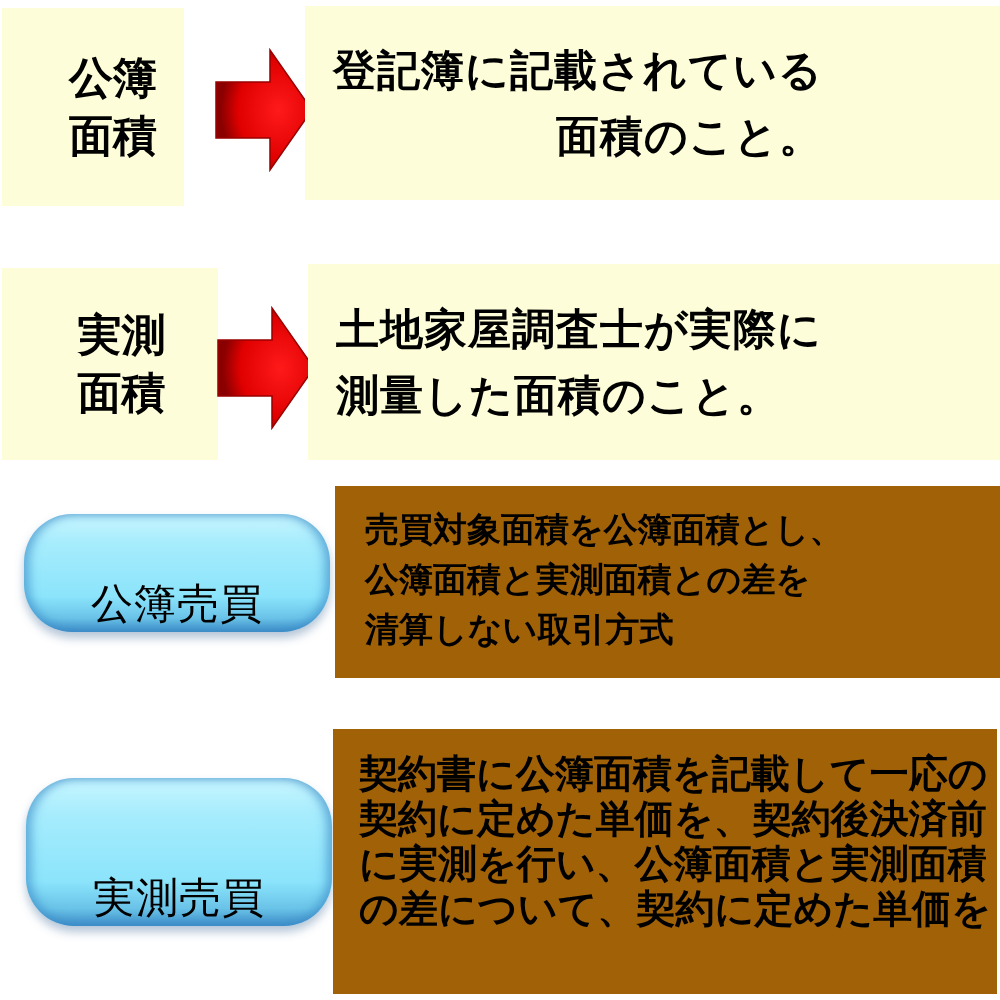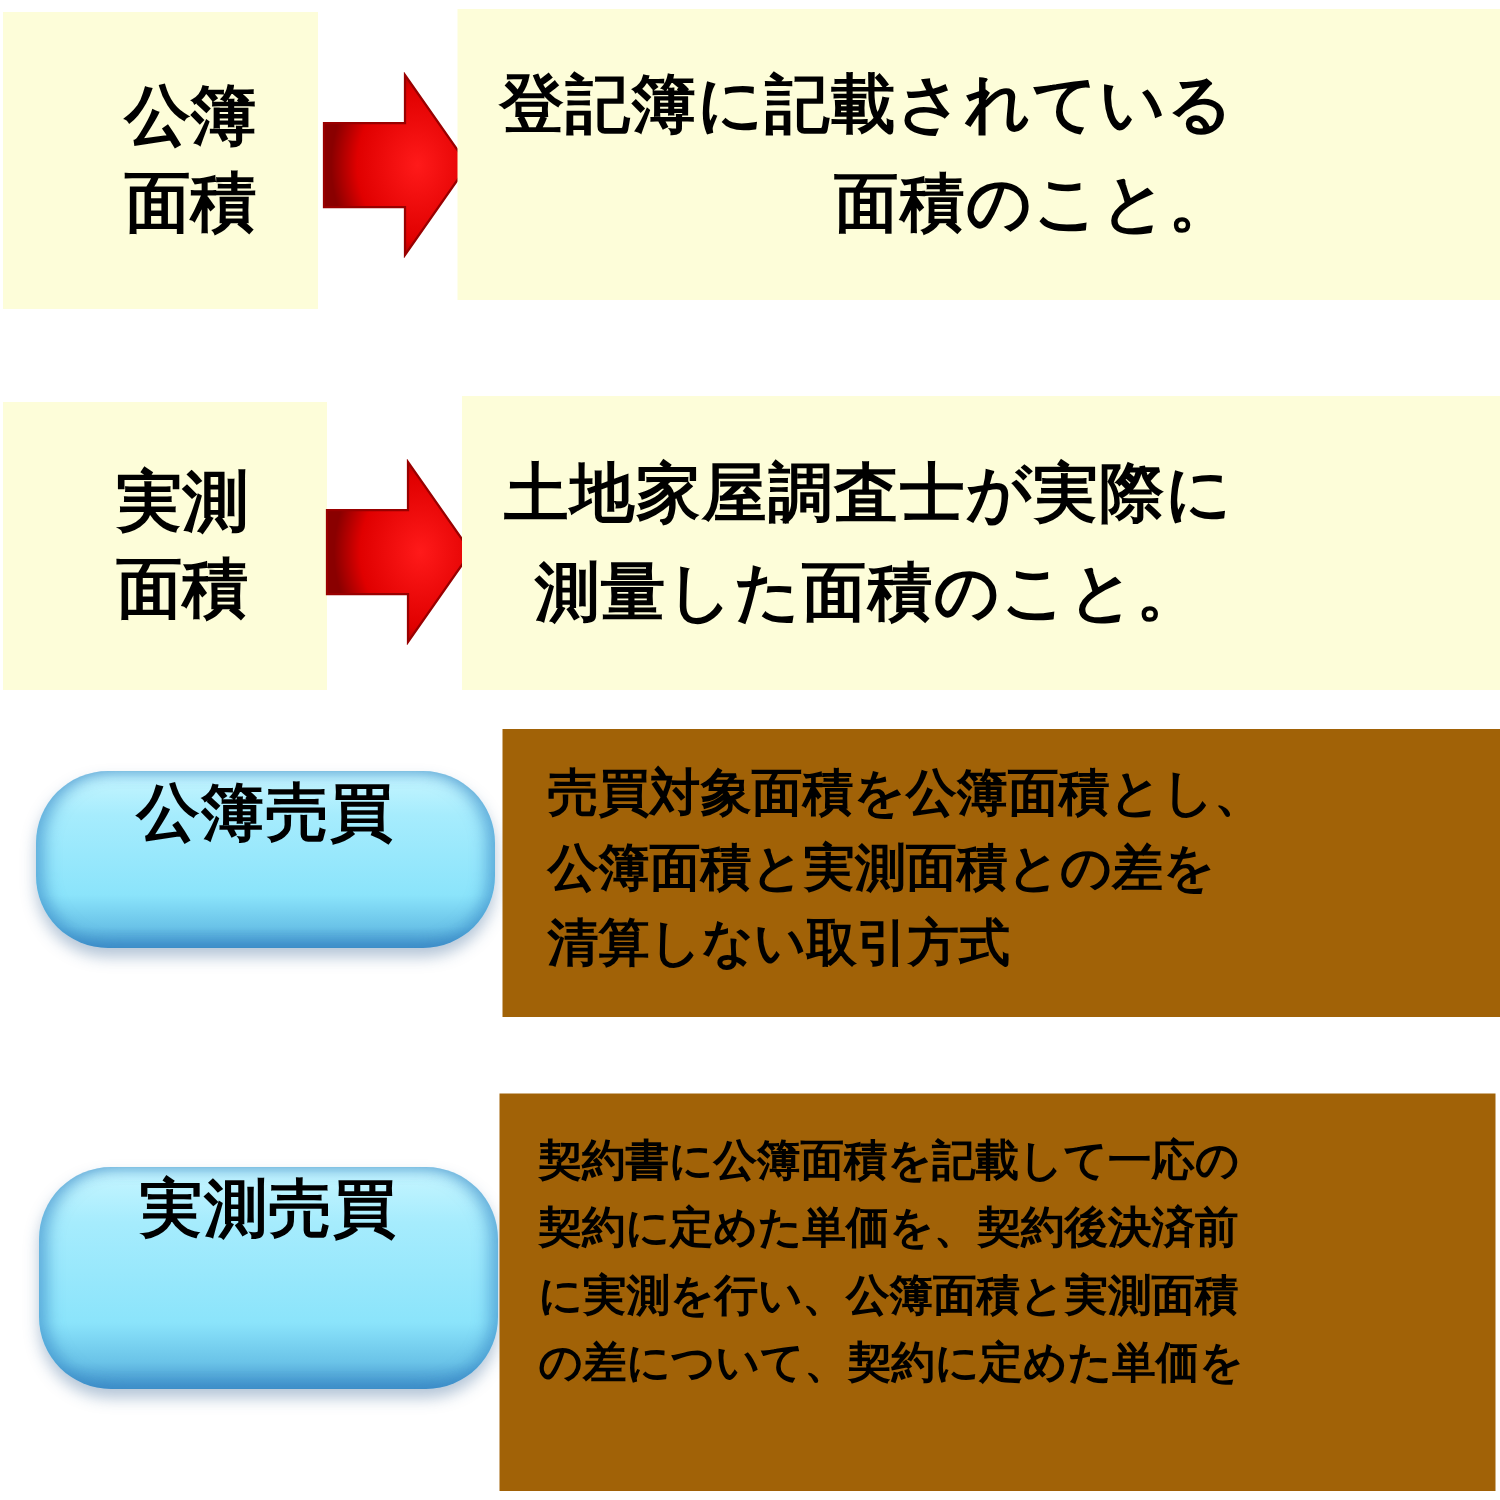--- a/index.html
+++ b/index.html
@@ -10,27 +10,27 @@
   .cyan { background:#a16207; }
   .term { display:flex; align-items:center; justify-content:center; text-align:center;
           font-size:44px; line-height:58px; font-weight:bold; }
   .def { display:flex; align-items:center; padding-left:28px; font-size:43px; line-height:66px; font-weight:bold; letter-spacing:1px; }
   .desc { padding-left:30px; font-weight:bold; }
   .line { display:block; white-space:nowrap; }
   .arrow { position:absolute; width:100px; height:124px; }
   .pill { position:absolute; border-radius:48px;
           background:linear-gradient(#c8f6ff 0%, #a6ecfd 25%, #8be4fb 70%, #6ac3e8 88%, #3f8fc9 100%);
           box-shadow: 0 6px 10px rgba(40,90,140,0.35), inset 6px 0 10px rgba(60,140,200,0.6), inset -6px 0 10px rgba(60,140,200,0.6);
-          display:flex; align-items:flex-start; justify-content:center;
-          font-size:42px; font-weight:bold; letter-spacing:1px; }
+          display:flex; align-items:flex-end; justify-content:center;
+          font-size:42px; font-weight:normal; letter-spacing:1px; }
 </style>
 </head>
 <body>
 
-<div class="box yellow term" style="left:2px; top:8px; width:210px; height:198px;padding-left:40px;">
+<div class="box yellow term" style="left:2px; top:8px; width:182px; height:198px;padding-left:40px;">
   <div>
     <span class="line">公簿</span>
     <span class="line">面積</span>
   </div>
 </div>
 <svg class="arrow" style="left:214px; top:48px;" viewBox="0 0 100 124">
   <defs>
     <radialGradient id="ag1" cx="0.65" cy="0.5" r="0.6">
       <stop offset="0" stop-color="#ff1a1a"></stop>
         <stop offset="0.7" stop-color="#e00000"></stop>
@@ -55,37 +55,37 @@
 <svg class="arrow" style="left:216px; top:306px;" viewBox="0 0 100 124">
   <defs>
     <radialGradient id="ag2" cx="0.65" cy="0.5" r="0.6">
       <stop offset="0" stop-color="#ff1a1a"></stop>
         <stop offset="0.7" stop-color="#e00000"></stop>
         <stop offset="1" stop-color="#8a0000"></stop>
     </radialGradient>
   </defs>
   <polygon points="2,34 56,34 56,2 98,62 56,122 56,90 2,90" fill="url(#ag2)" stroke="#900" stroke-width="1.5"></polygon>
 </svg>
-<div class="box yellow def" style="left:308px; top:264px; width:692px; height:196px;text-align:center;">
+<div class="box yellow def" style="left:308px; top:264px; width:692px; height:196px;">
   <div>
     <span class="line">土地家屋調査士が実際に</span>
     <span class="line">測量した面積のこと。</span>
   </div>
 </div>
 
 <div class="pill" style="left:24px; top:514px; width:306px; height:118px;">
   <span>公簿売買</span>
 </div>
 <div class="box cyan desc" style="left:335px; top:486px; width:665px; height:192px; padding-top:18px; font-size:34px; line-height:50px;">
   <span class="line">売買対象面積を公簿面積とし、</span>
   <span class="line">公簿面積と実測面積との差を</span>
   <span class="line">清算しない取引方式</span>
 </div>
 
 <div class="pill" style="left:26px; top:778px; width:306px; height:148px;">
   <span>実測売買</span>
 </div>
-<div class="box cyan desc" style="left:333px; top:729px; width:664px; height:265px; padding-top:22px; padding-left:26px; font-size:29px; line-height:45px;">
+<div class="box cyan desc" style="left:333px; top:729px; width:664px; height:265px; padding-top:22px; padding-left:26px; font-size:39px; line-height:45px;">
   <span class="line">契約書に公簿面積を記載して一応の</span>
   <span class="line">契約に定めた単価を、契約後決済前</span>
   <span class="line">に実測を行い、公簿面積と実測面積</span>
   <span class="line">の差について、契約に定めた単価を</span>
 </div>
 
 </body></html>

